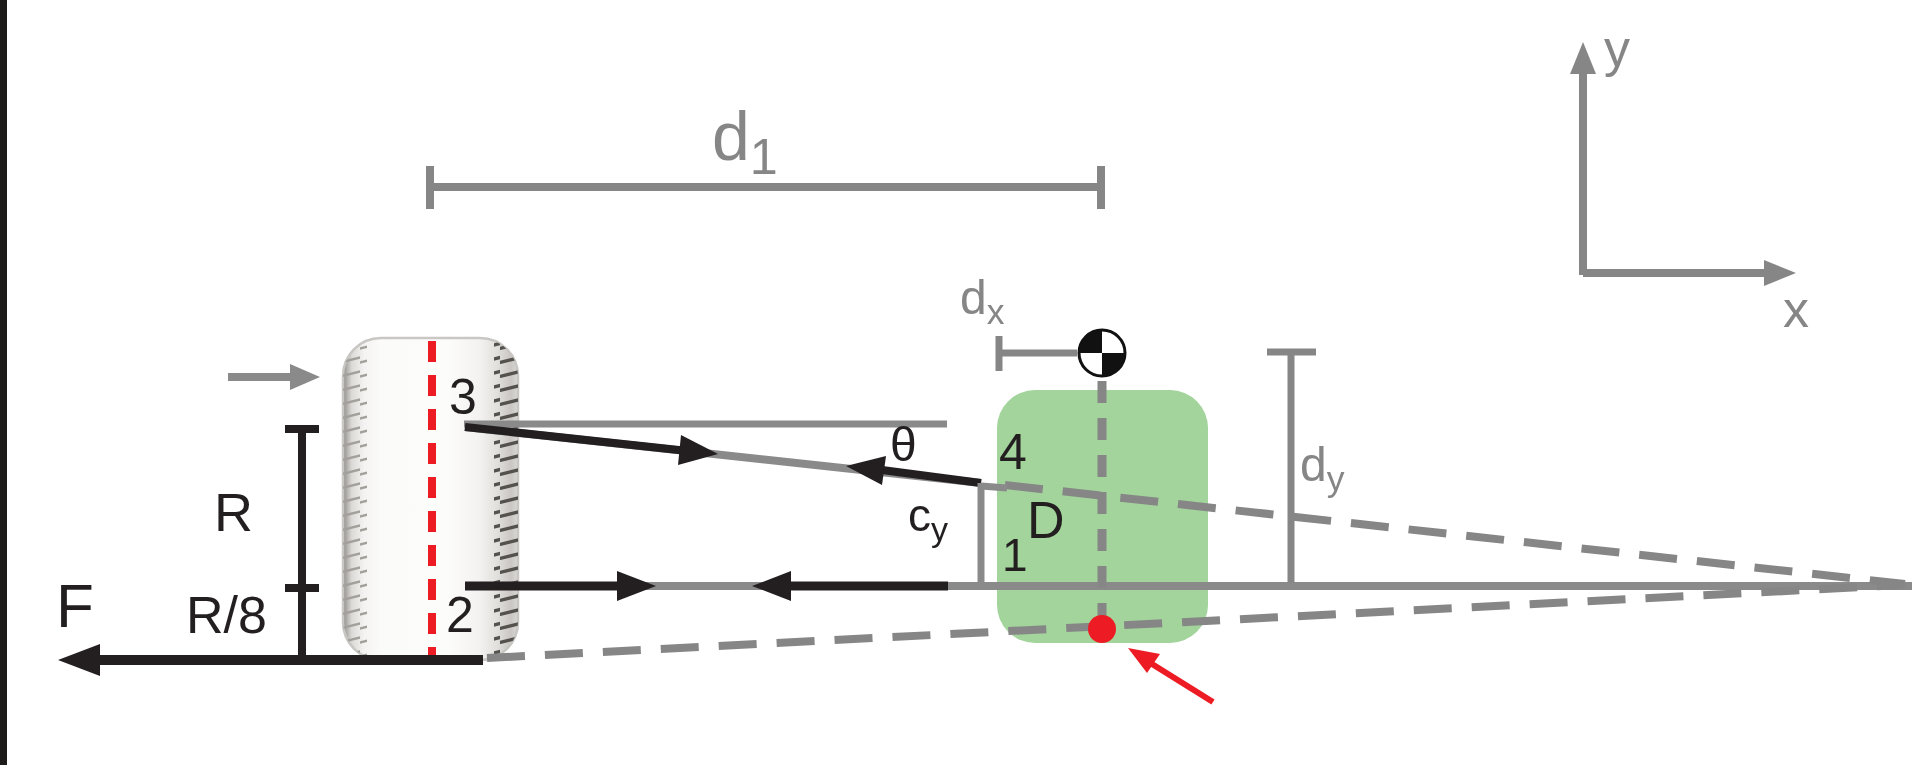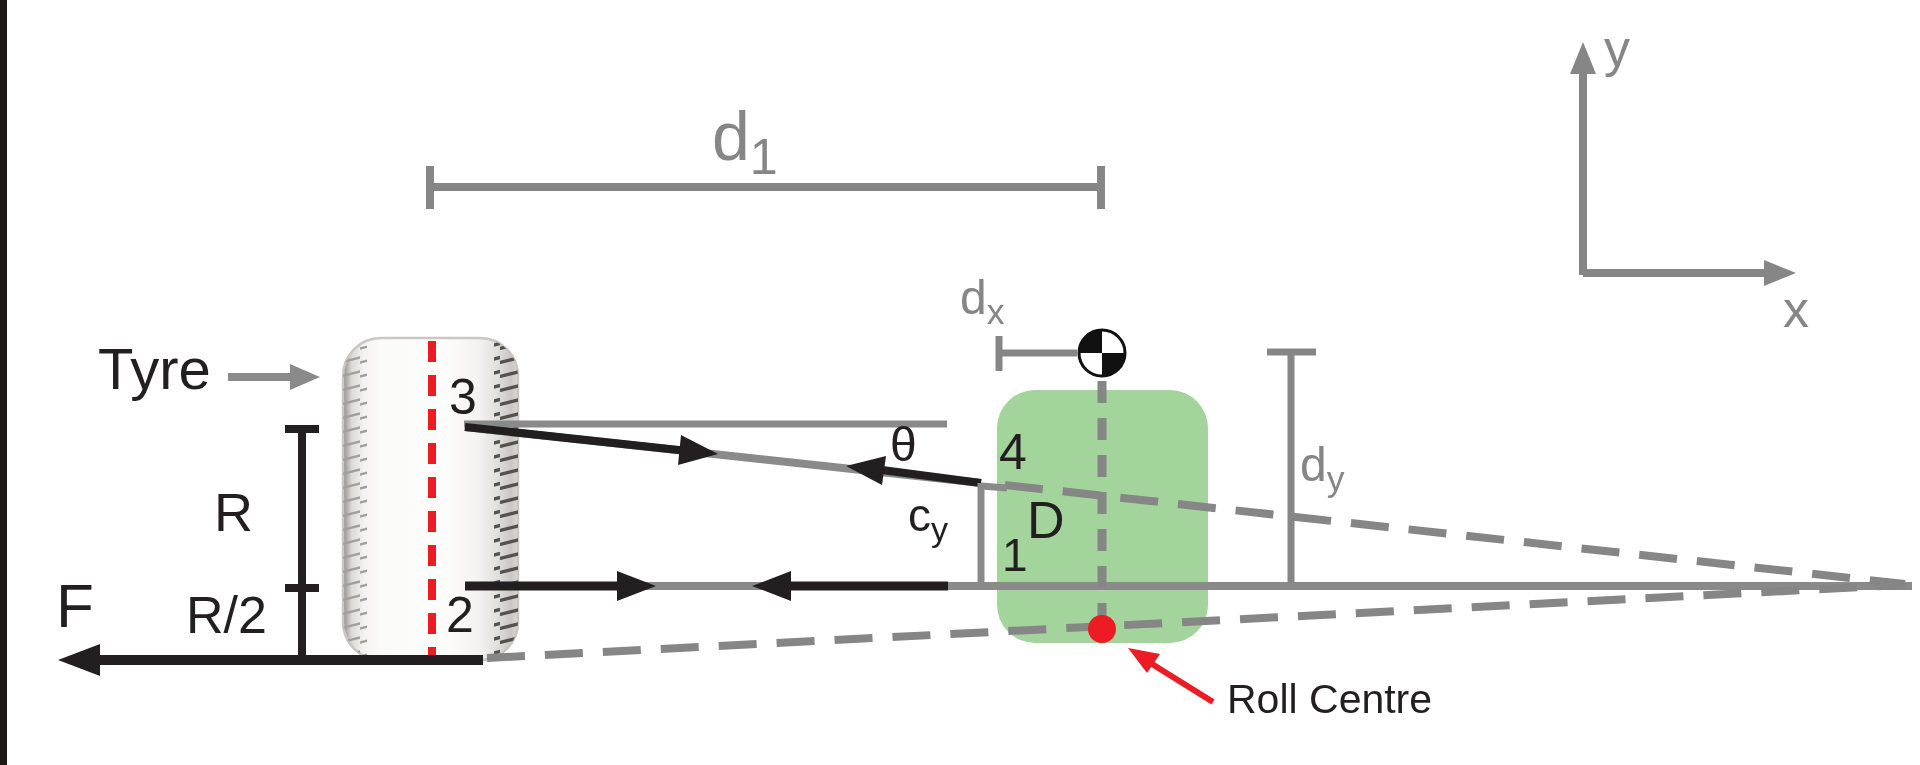--- a/index.html
+++ b/index.html
@@ -127,41 +127,39 @@
       <line x1="1291" y1="352" x2="1291" y2="583"></line>
     </g>
 
     <circle cx="1102" cy="629" r="14" fill="#ed1c24"></circle>
     <g>
       <line x1="1213" y1="702" x2="1152" y2="664" stroke="#ed1c24" stroke-width="6"></line>
       <polygon points="1128,648 1160,654 1147,673" fill="#ed1c24"></polygon>
     </g>
   </svg>
 
-  <div class="lbl" style="left:98px;top:340px;font-size:58px;">Tyre</div>
 
   <div class="lbl gray" style="left:712px;top:102px;font-size:68px;"><span>d</span><span class="sub">1</span></div>
 
   <div class="lbl" style="left:449px;top:372px;font-size:50px;">3</div>
   <div class="lbl" style="left:446px;top:590px;font-size:50px;">2</div>
 
   <div class="lbl" style="left:214px;top:485px;font-size:54px;">R</div>
-  <div class="lbl" style="left:186px;top:589px;font-size:52px;">R/2</div>
+  <div class="lbl" style="left:186px;top:589px;font-size:52px;">R/8</div>
   <div class="lbl" style="left:56px;top:575px;font-size:62px;">F</div>
 
   <div class="lbl" style="left:890px;top:421px;font-size:48px;">θ</div>
 
   <div class="lbl" style="left:908px;top:492px;font-size:46px;"><span>c</span><span class="sub">y</span></div>
 
   <div class="lbl" style="left:999px;top:427px;font-size:50px;">4</div>
   <div class="lbl" style="left:1027px;top:494px;font-size:52px;">D</div>
   <div class="lbl" style="left:1002px;top:532px;font-size:46px;">1</div>
 
   <div class="lbl gray" style="left:960px;top:274px;font-size:48px;"><span>d</span><span class="sub">x</span></div>
 
   <div class="lbl gray" style="left:1300px;top:424px;font-size:48px;margin-top:17px;"><span>d</span><span class="sub">y</span></div>
 
-  <div class="lbl" style="left:1227px;top:679px;font-size:41px;">Roll Centre</div>
 
   <div class="lbl gray" style="left:1604px;top:22px;font-size:52px;">y</div>
   <div class="lbl gray" style="left:1783px;top:283px;font-size:52px;">x</div>
 
 </div>
 
 </body></html>

